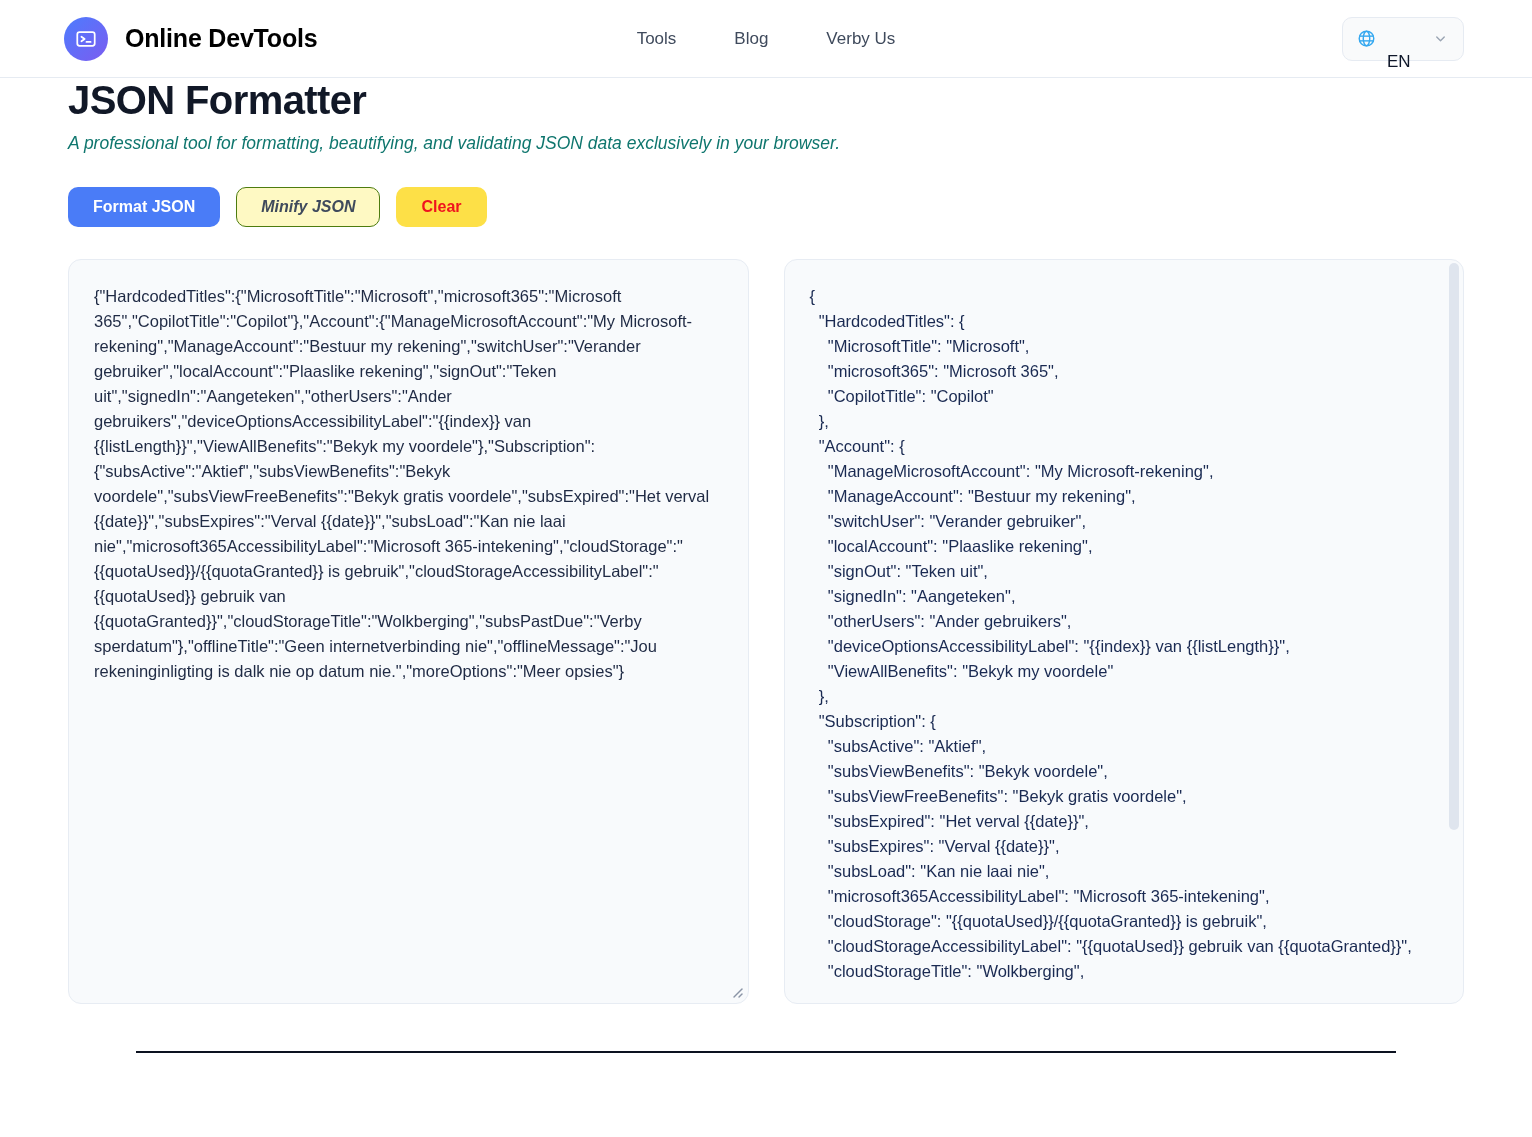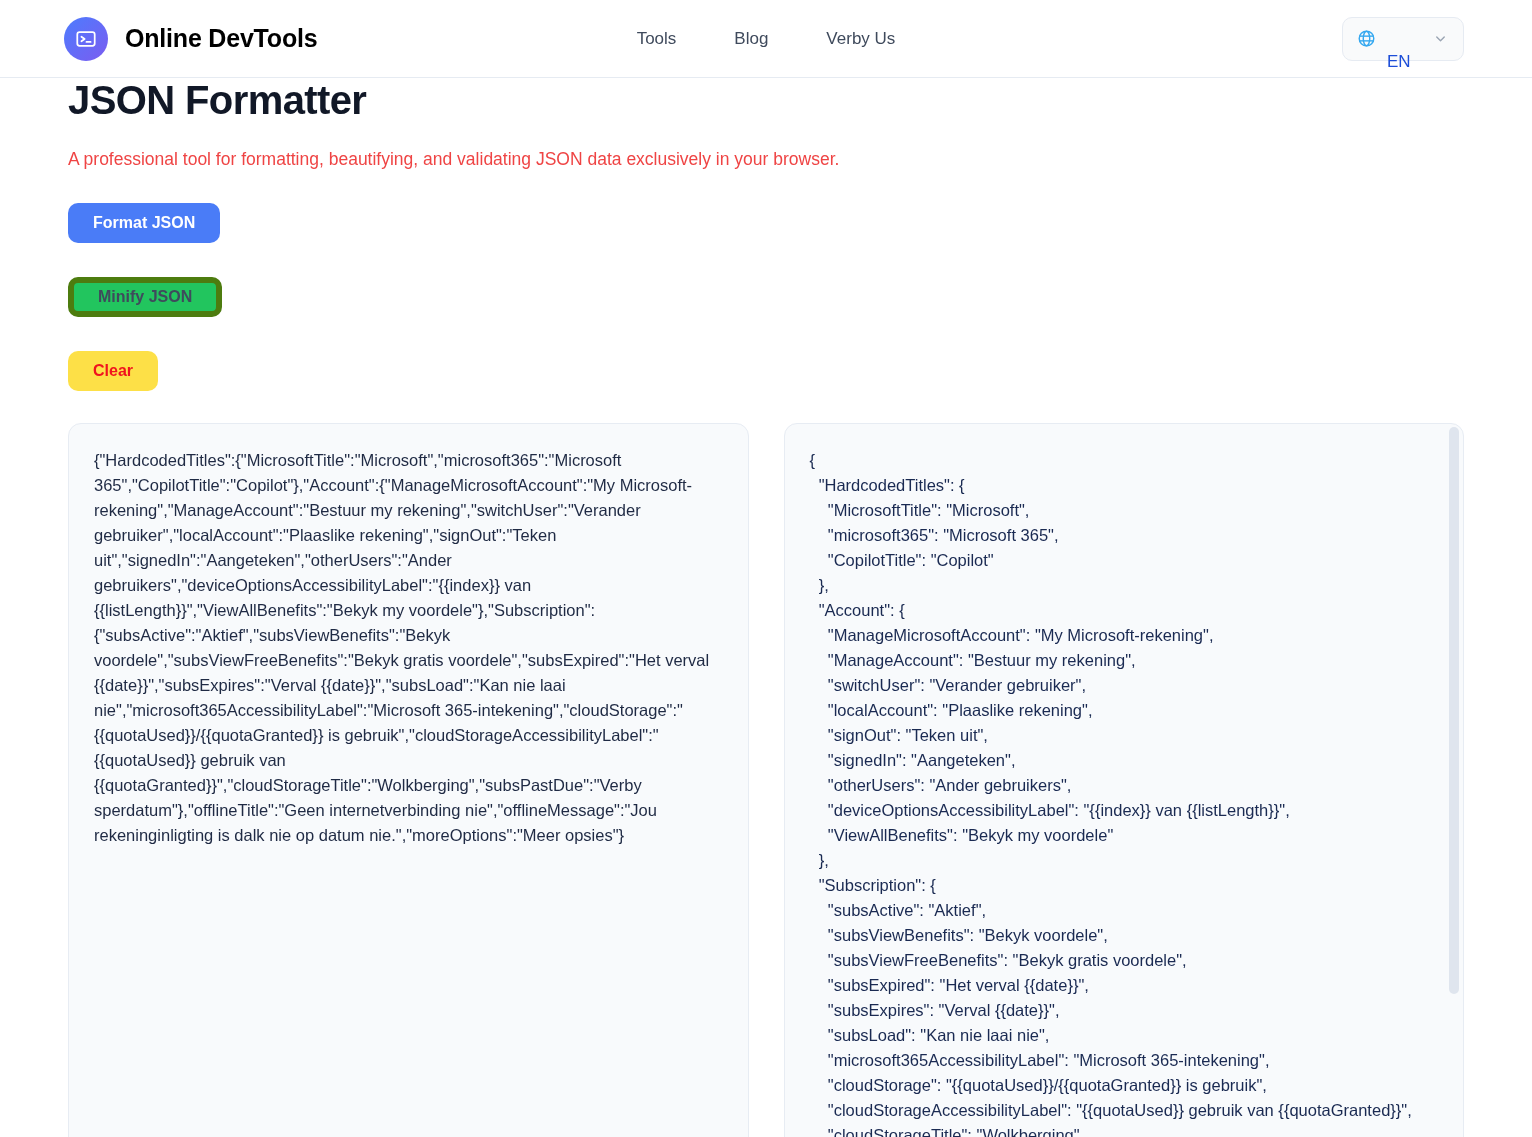--- a/index.html
+++ b/index.html
@@ -56,60 +56,60 @@
     display: flex;
     align-items: center;
     gap: 11px;
     border: 1px solid #e6ebf2;
     background: #f9fafb;
     border-radius: 10px;
     padding: 9px 15px 9px 14px;
     height: 44px;
     min-width: 122px;
   }
-  .lang-code { font-size: 17px; color: #1d4ed8; margin-top: 46px; }
+  .lang-code { font-size: 17px; color: #0f172a; margin-top: 46px; }
   .chev { margin-left: auto; display: flex; align-items: center; }
 
   
   .main { padding: 0 68px; }
   .page-title {
     font-size: 40px;
     font-weight: bold;
     color: #111827;
     letter-spacing: -0.6px;
   }
   .page-subtitle {
     font-size: 17.5px;
-    color: #ef4444;
-    margin-top: 26px;
+    color: #0f766e;
+    margin-top: 10px;
+    font-style: italic;
   }
 
   .toolbar {
     display: flex;
-    align-items: flex-start;
-    gap: 34px;
+    align-items: center;
+    gap: 16px;
     margin-top: 33px;
-    flex-direction: column;
   }
   .btn {
     font-size: 16px;
     font-weight: bold;
     border-radius: 10px;
     padding: 0 24px;
     height: 40px;
     display: inline-flex;
     align-items: center;
     justify-content: center;
     cursor: pointer;
     white-space: nowrap;
     border: 1px solid transparent;
     font-family: "Liberation Sans", sans-serif;
   }
   .btn-primary { background: #4a7cf7; color: #ffffff; }
-  .btn-secondary { background: #22c55e; color: #3f4a5c; border: 6px solid #4d7c0f; }
+  .btn-secondary { background: #fef9c3; color: #3f4a5c; border: 1px solid #4d7c0f; font-style: italic; }
   .btn-danger { background: #fde047; color: #f0131e; }
 
   
   .panes {
     display: flex;
     gap: 35px;
     margin-top: 32px;
   }
   .pane {
     flex: 1 1 0;

